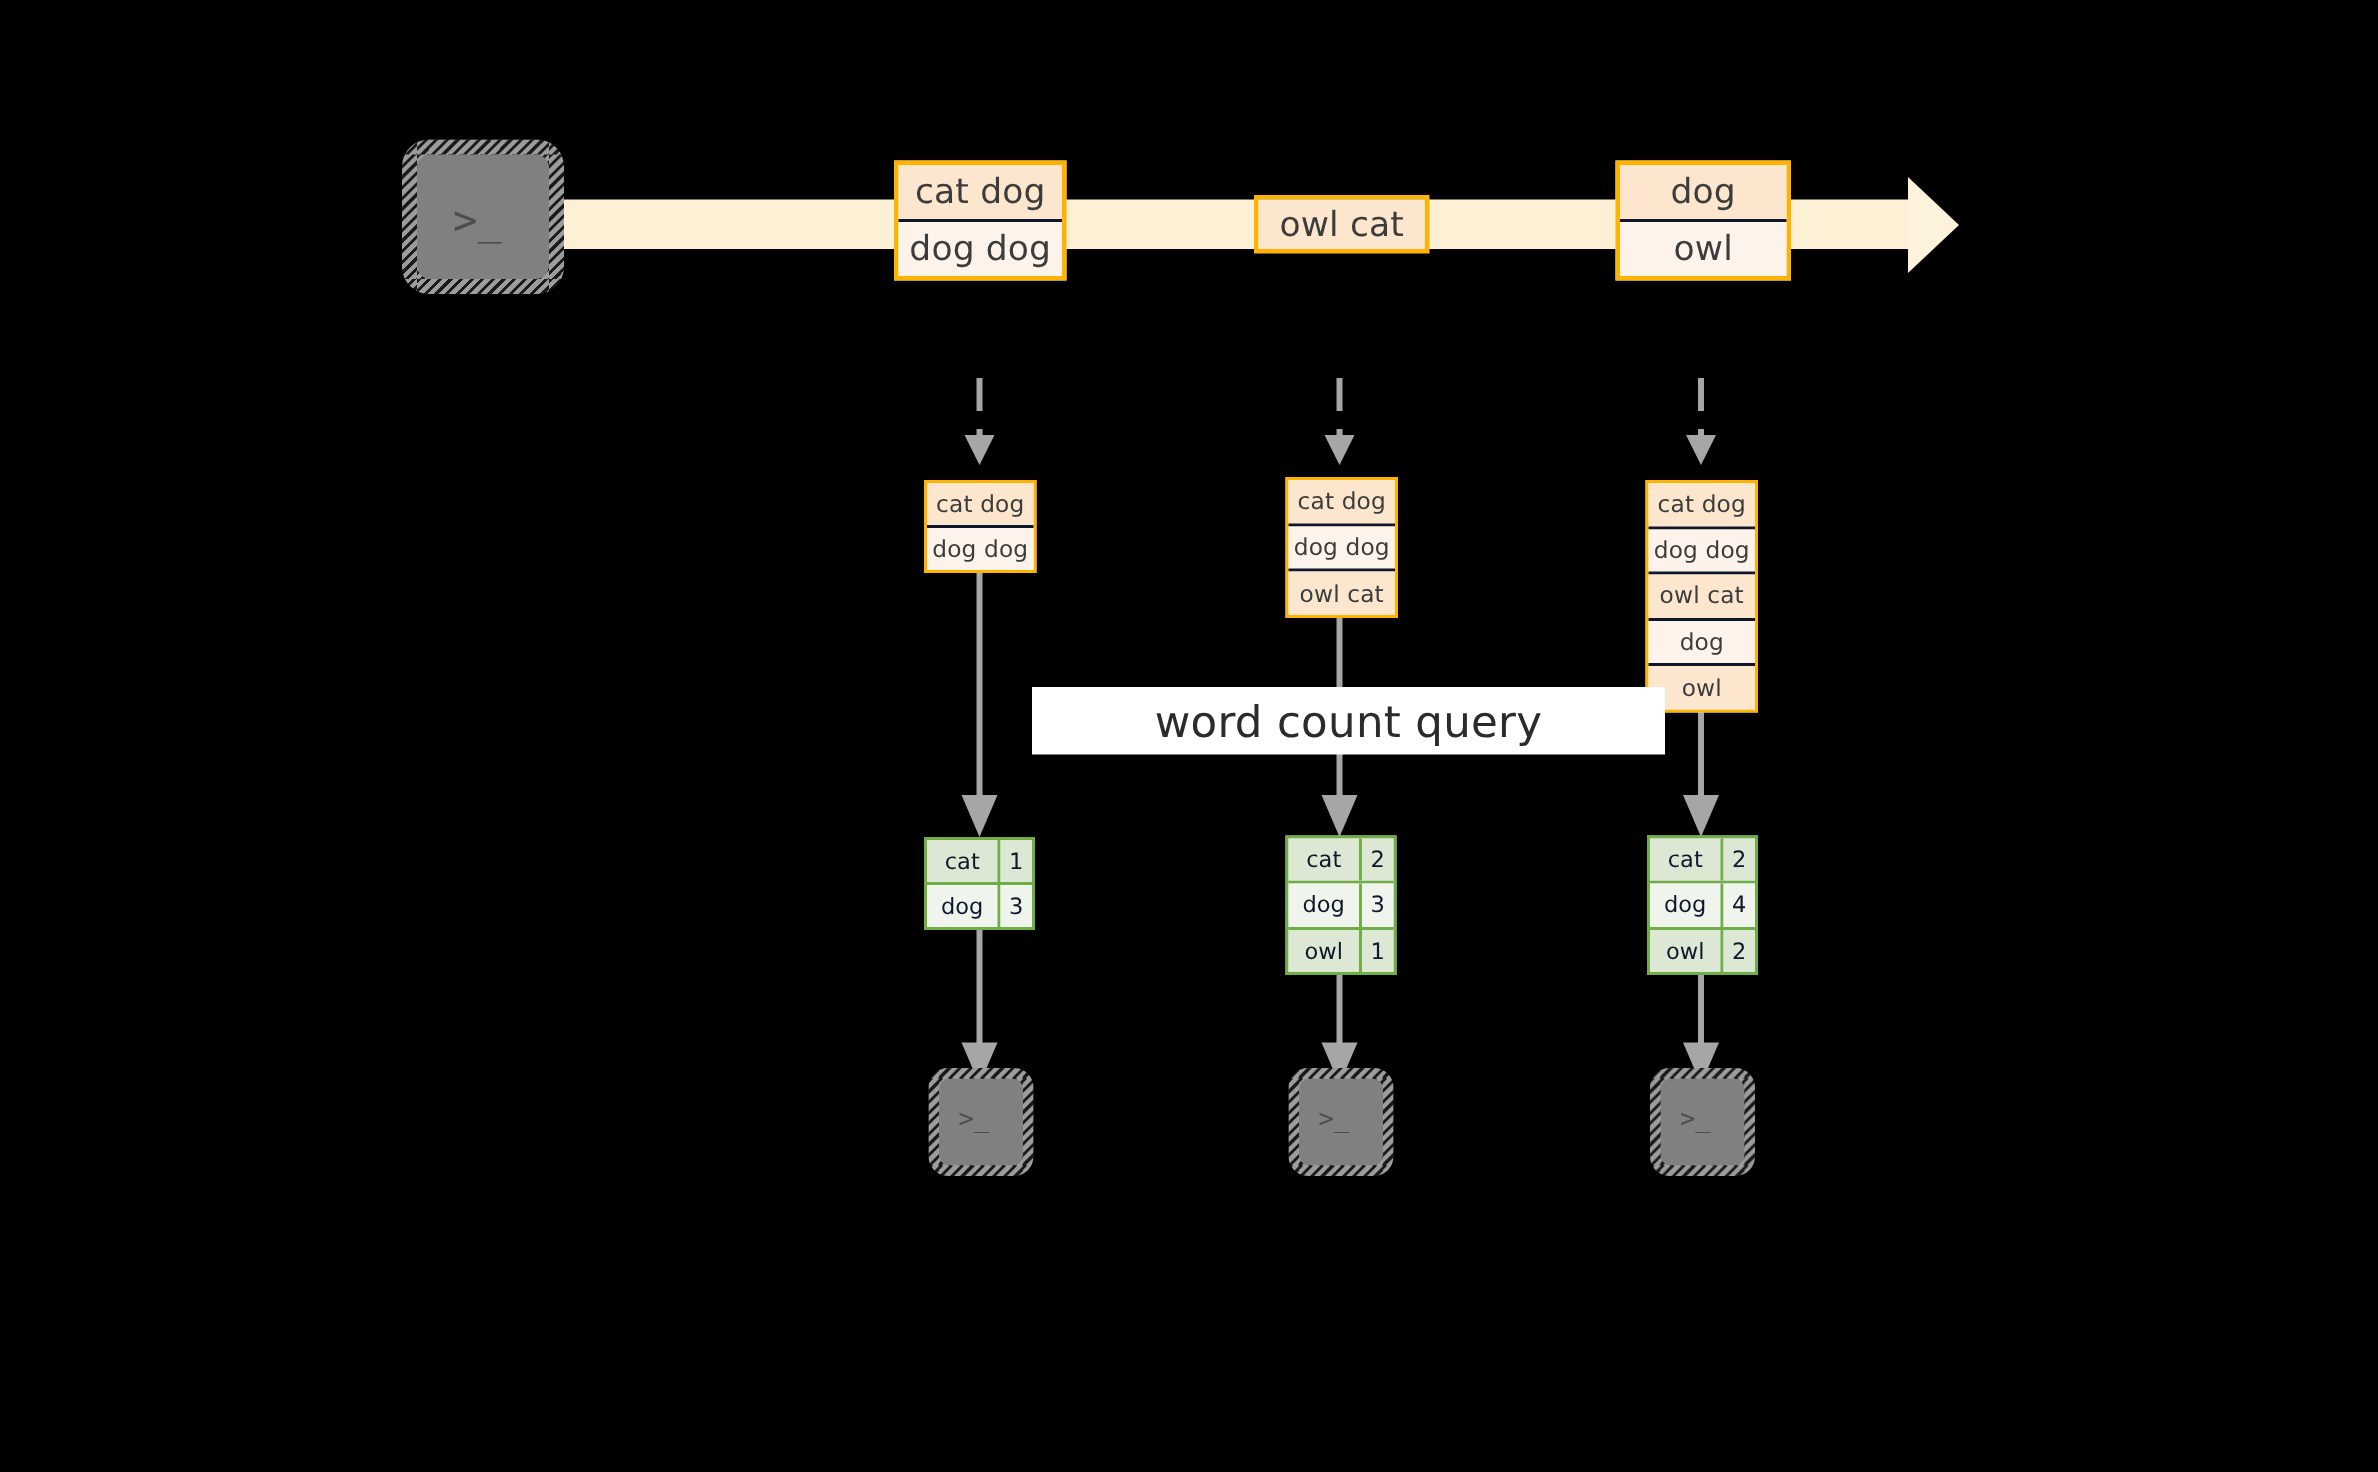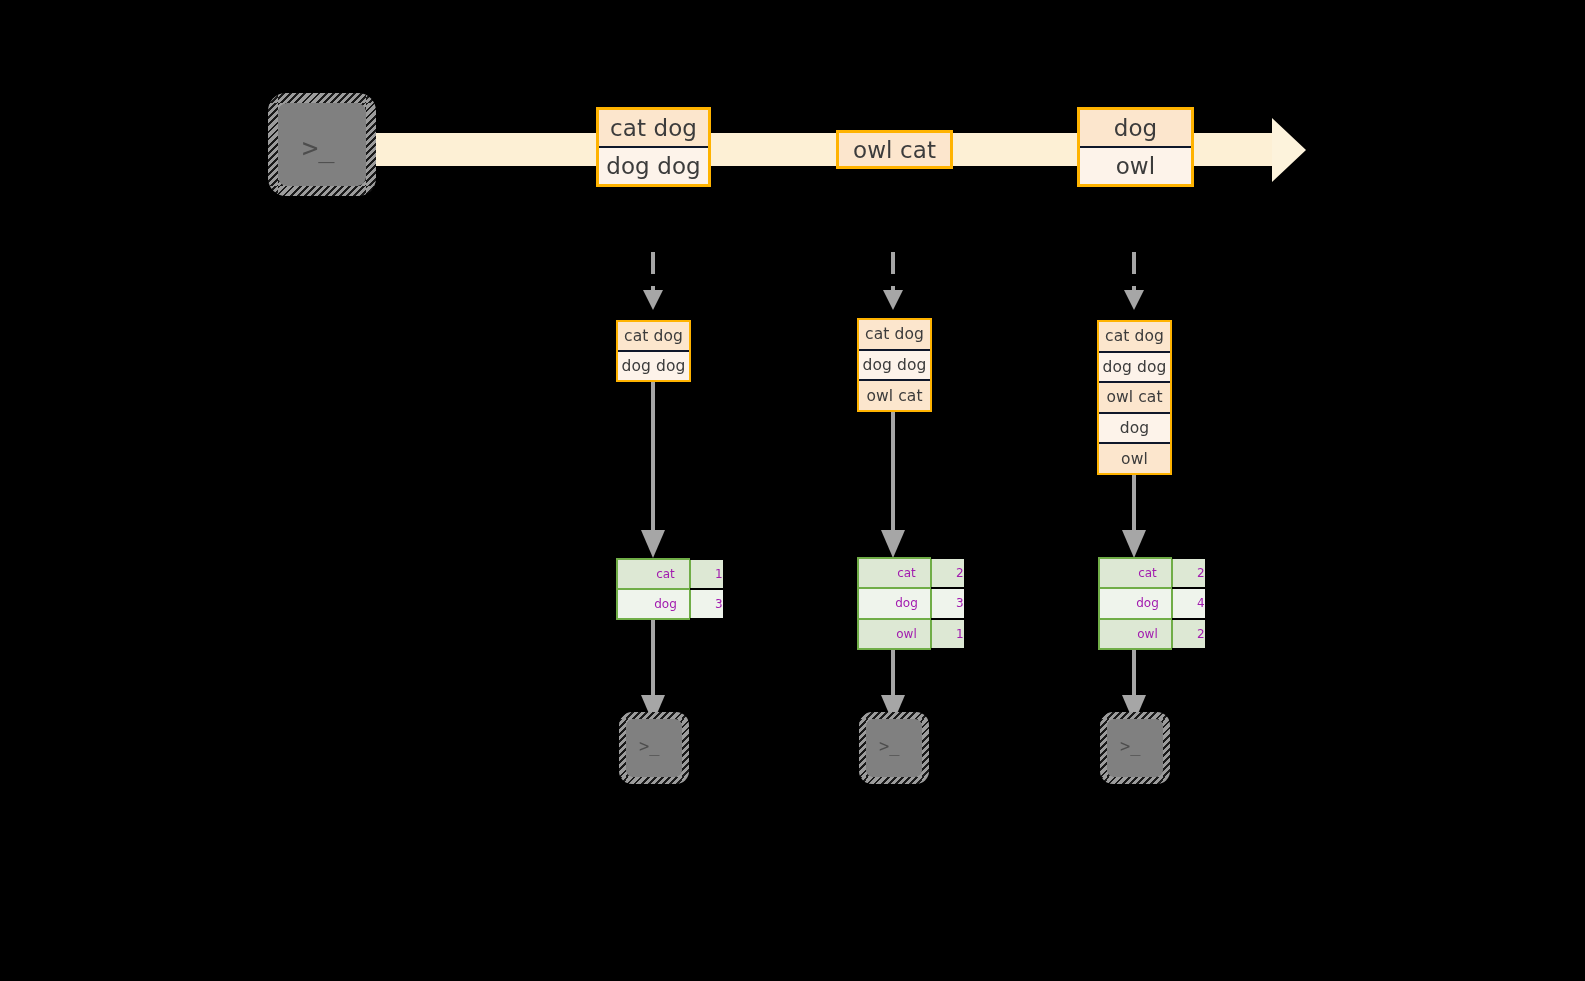--- a/index.html
+++ b/index.html
@@ -105,24 +105,23 @@
   .grow {
     flex: 1 1 auto;
     display: flex;
     border-bottom: 2.5px solid #70ad47;
   }
   .grow:last-child { border-bottom: none; }
   .gword, .gcount {
     display: flex;
     align-items: center;
     justify-content: center;
-    color: #a21caf;
-    font-size: 12px;
+    color: #0f172a;
+    font-size: 15px;
     white-space: nowrap;
-    padding-left: 24px;
   }
   .gword {
     flex: 0 0 47px;
     border-right: 2.5px solid #70ad47;
   }
   .gcount { flex: 1 1 auto; }
   .grow.shade .gword, .grow.shade .gcount { background: #dde8d4; }
   .grow.light .gword, .grow.light .gcount { background: #eff4ec; }
 
   
@@ -224,20 +223,23 @@
   </div>
 
   <div class="ebox ebox-sm" style="left:1097px; top:320px; width:75px; height:155px;">
     <div class="ecell peach">cat dog</div>
     <div class="ecell cream">dog dog</div>
     <div class="ecell peach">owl cat</div>
     <div class="ecell cream">dog</div>
     <div class="ecell peach">owl</div>
   </div>
 
+  <div class="query-band" style="left:688px; top:458px; width:422px; height:45px;">
+    <span>word count query</span>
+  </div>
 
   <div class="gtable" style="left:616px; top:558px; width:74px; height:62px;">
     <div class="grow shade">
       <div class="gword">cat</div>
       <div class="gcount">1</div>
     </div>
     <div class="grow light">
       <div class="gword">dog</div>
       <div class="gcount">3</div>
     </div>

